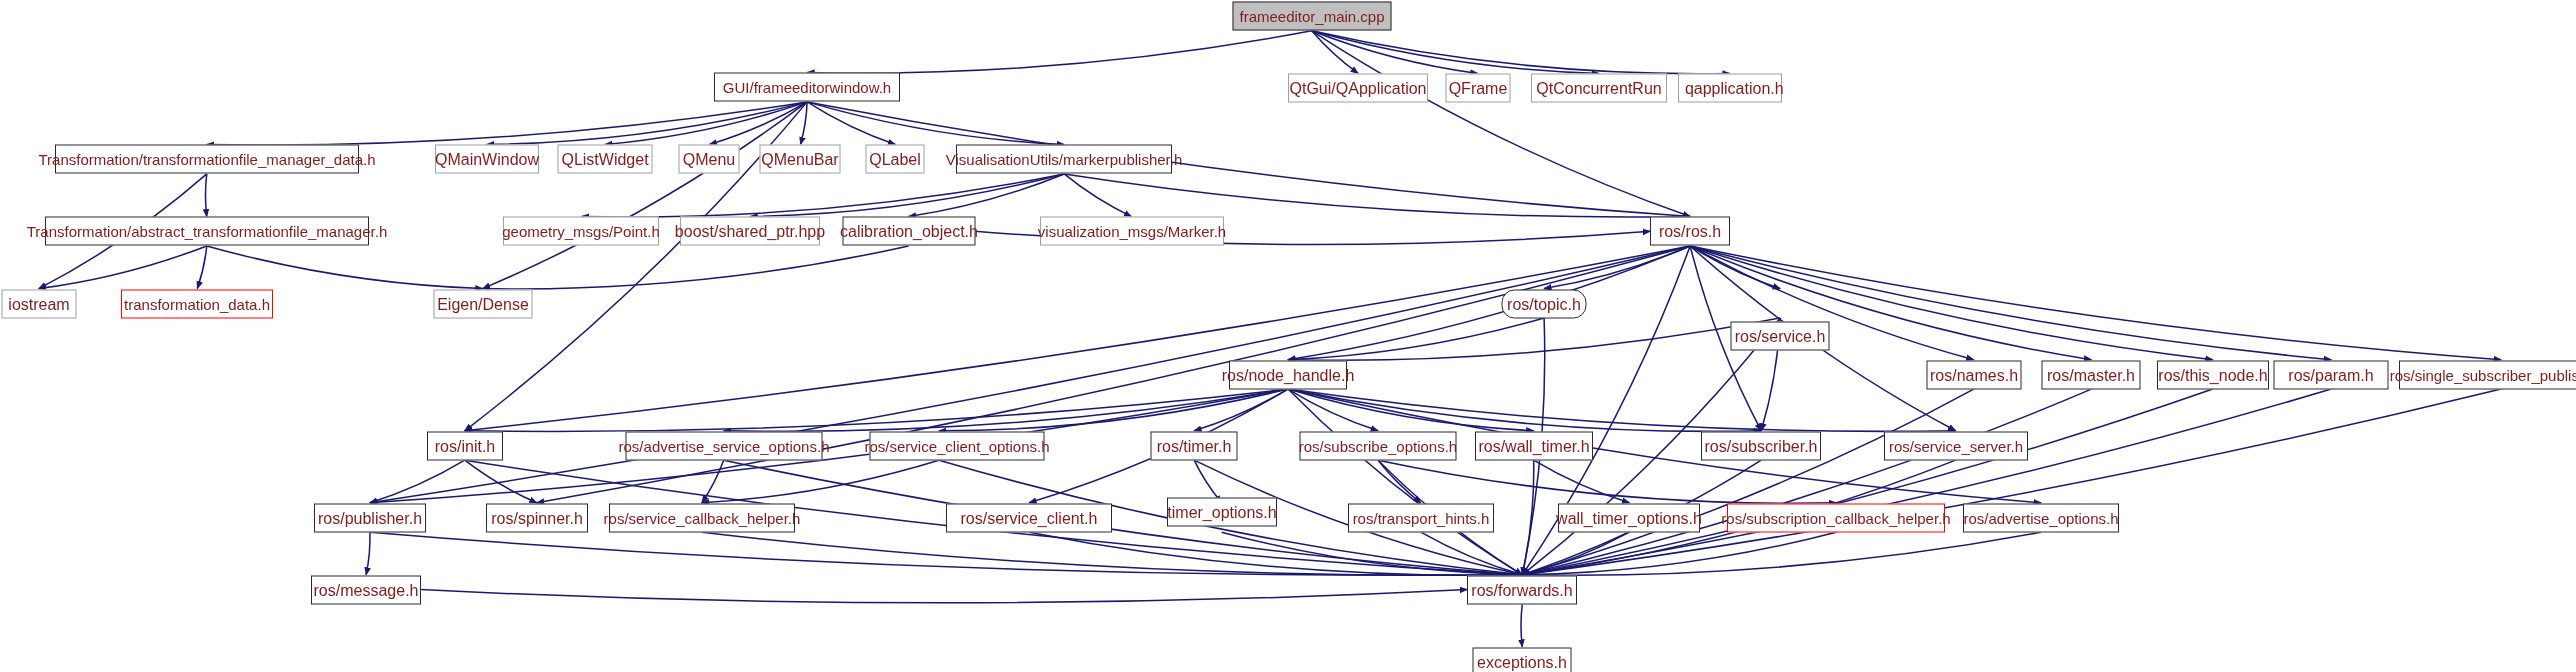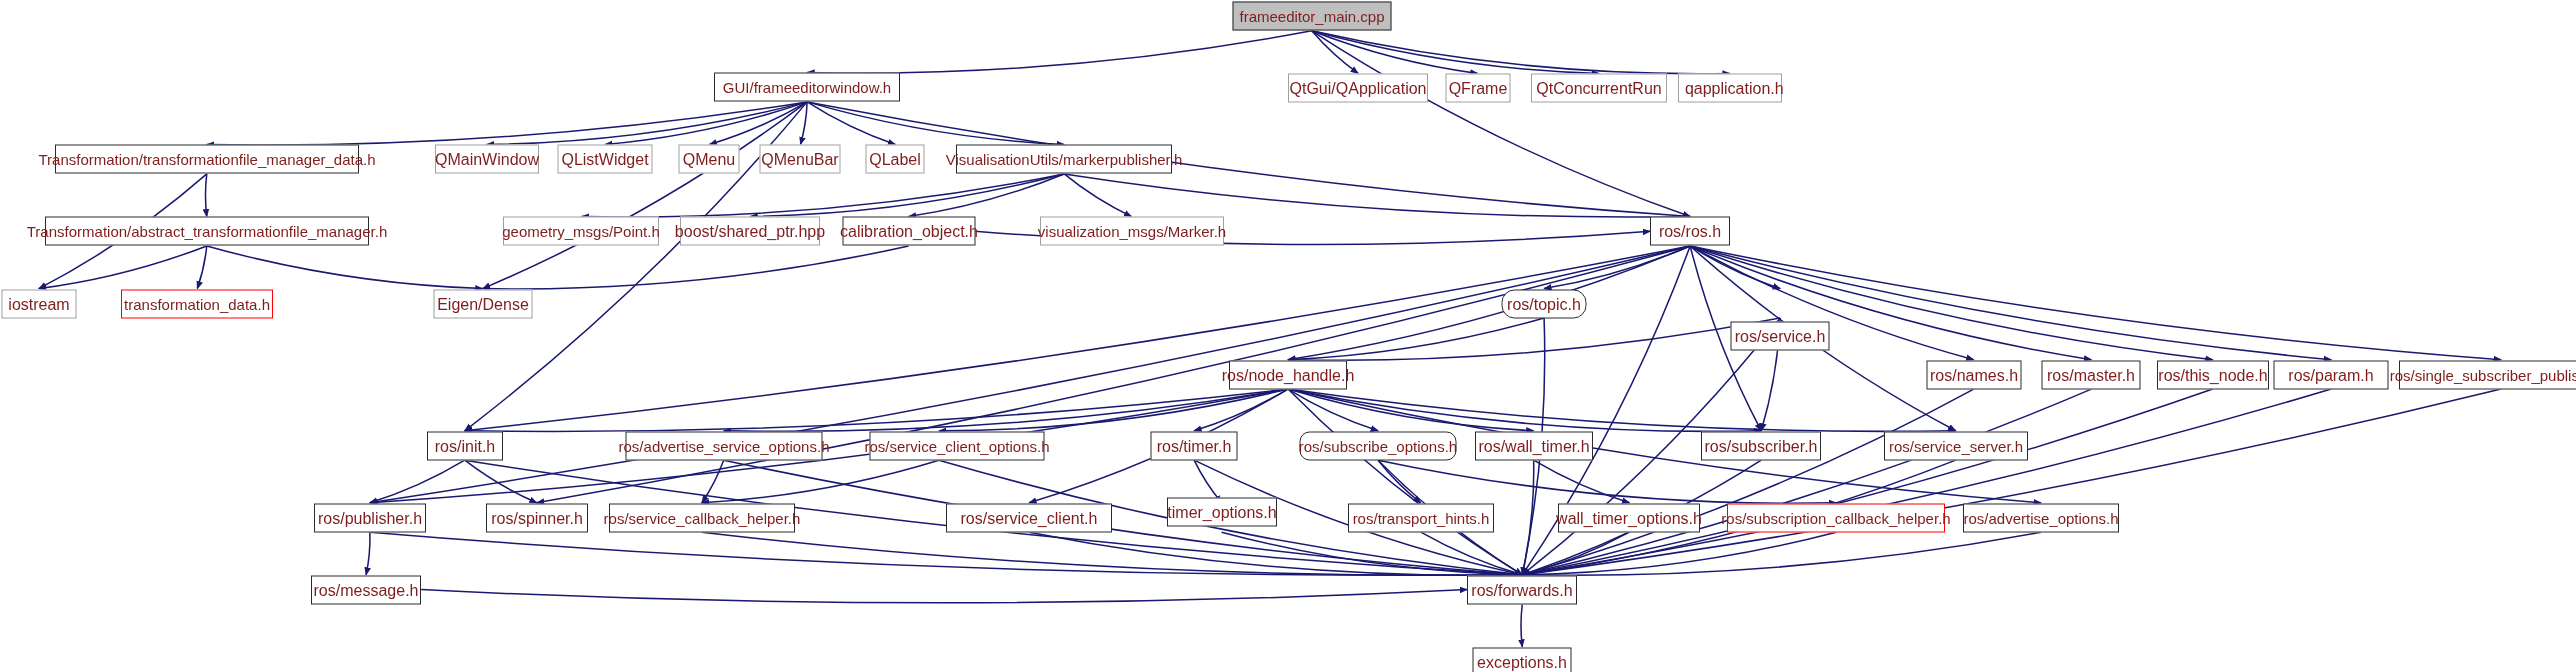--- a/index.html
+++ b/index.html
@@ -145,21 +145,21 @@
       <div class="node strong" style="left: 1288px; top: 375px; width: 118px;">ros/node_handle.h</div>
       <div class="node strong" style="left: 1974px; top: 375px; width: 95px;">ros/names.h</div>
       <div class="node strong" style="left: 2091px; top: 375px; width: 99px;">ros/master.h</div>
       <div class="node strong" style="left: 2213px; top: 375px; width: 112px;">ros/this_node.h</div>
       <div class="node strong" style="left: 2331px; top: 375px; width: 115px;">ros/param.h</div>
       <div class="node strong small" style="left: 2501px; top: 375px; width: 204px;">ros/single_subscriber_publisher.h</div>
       <div class="node strong" style="left: 465px; top: 446px; width: 76px;">ros/init.h</div>
       <div class="node strong small" style="left: 724px; top: 446px; width: 197px;">ros/advertise_service_options.h</div>
       <div class="node strong small" style="left: 939px; top: 446px; width: 175px; margin-left: 18px;">ros/service_client_options.h</div>
       <div class="node strong" style="left: 1194px; top: 446px; width: 87px;">ros/timer.h</div>
-      <div class="node strong small" style="left: 1378px; top: 446px; width: 157px; border-radius: 10px;">ros/subscribe_options.h</div>
+      <div class="node strong small" style="left: 1378px; top: 446px; width: 157px;">ros/subscribe_options.h</div>
       <div class="node strong" style="left: 1534px; top: 446px; width: 118px;">ros/wall_timer.h</div>
       <div class="node strong" style="left: 1761px; top: 446px; width: 120px;">ros/subscriber.h</div>
       <div class="node strong small" style="left: 1956px; top: 446px; width: 144px;">ros/service_server.h</div>
       <div class="node strong" style="left: 370px; top: 518px; width: 112px;">ros/publisher.h</div>
       <div class="node strong" style="left: 537px; top: 518px; width: 102px;">ros/spinner.h</div>
       <div class="node strong small" style="left: 702px; top: 518px; width: 186px;">ros/service_callback_helper.h</div>
       <div class="node strong" style="left: 1029px; top: 518px; width: 166px;">ros/service_client.h</div>
       <div class="node strong" style="left: 1222px; top: 512px; width: 110px;">timer_options.h</div>
       <div class="node strong small" style="left: 1421px; top: 518px; width: 146px;">ros/transport_hints.h</div>
       <div class="node strong" style="left: 1629px; top: 518px; width: 142px;">wall_timer_options.h</div>

